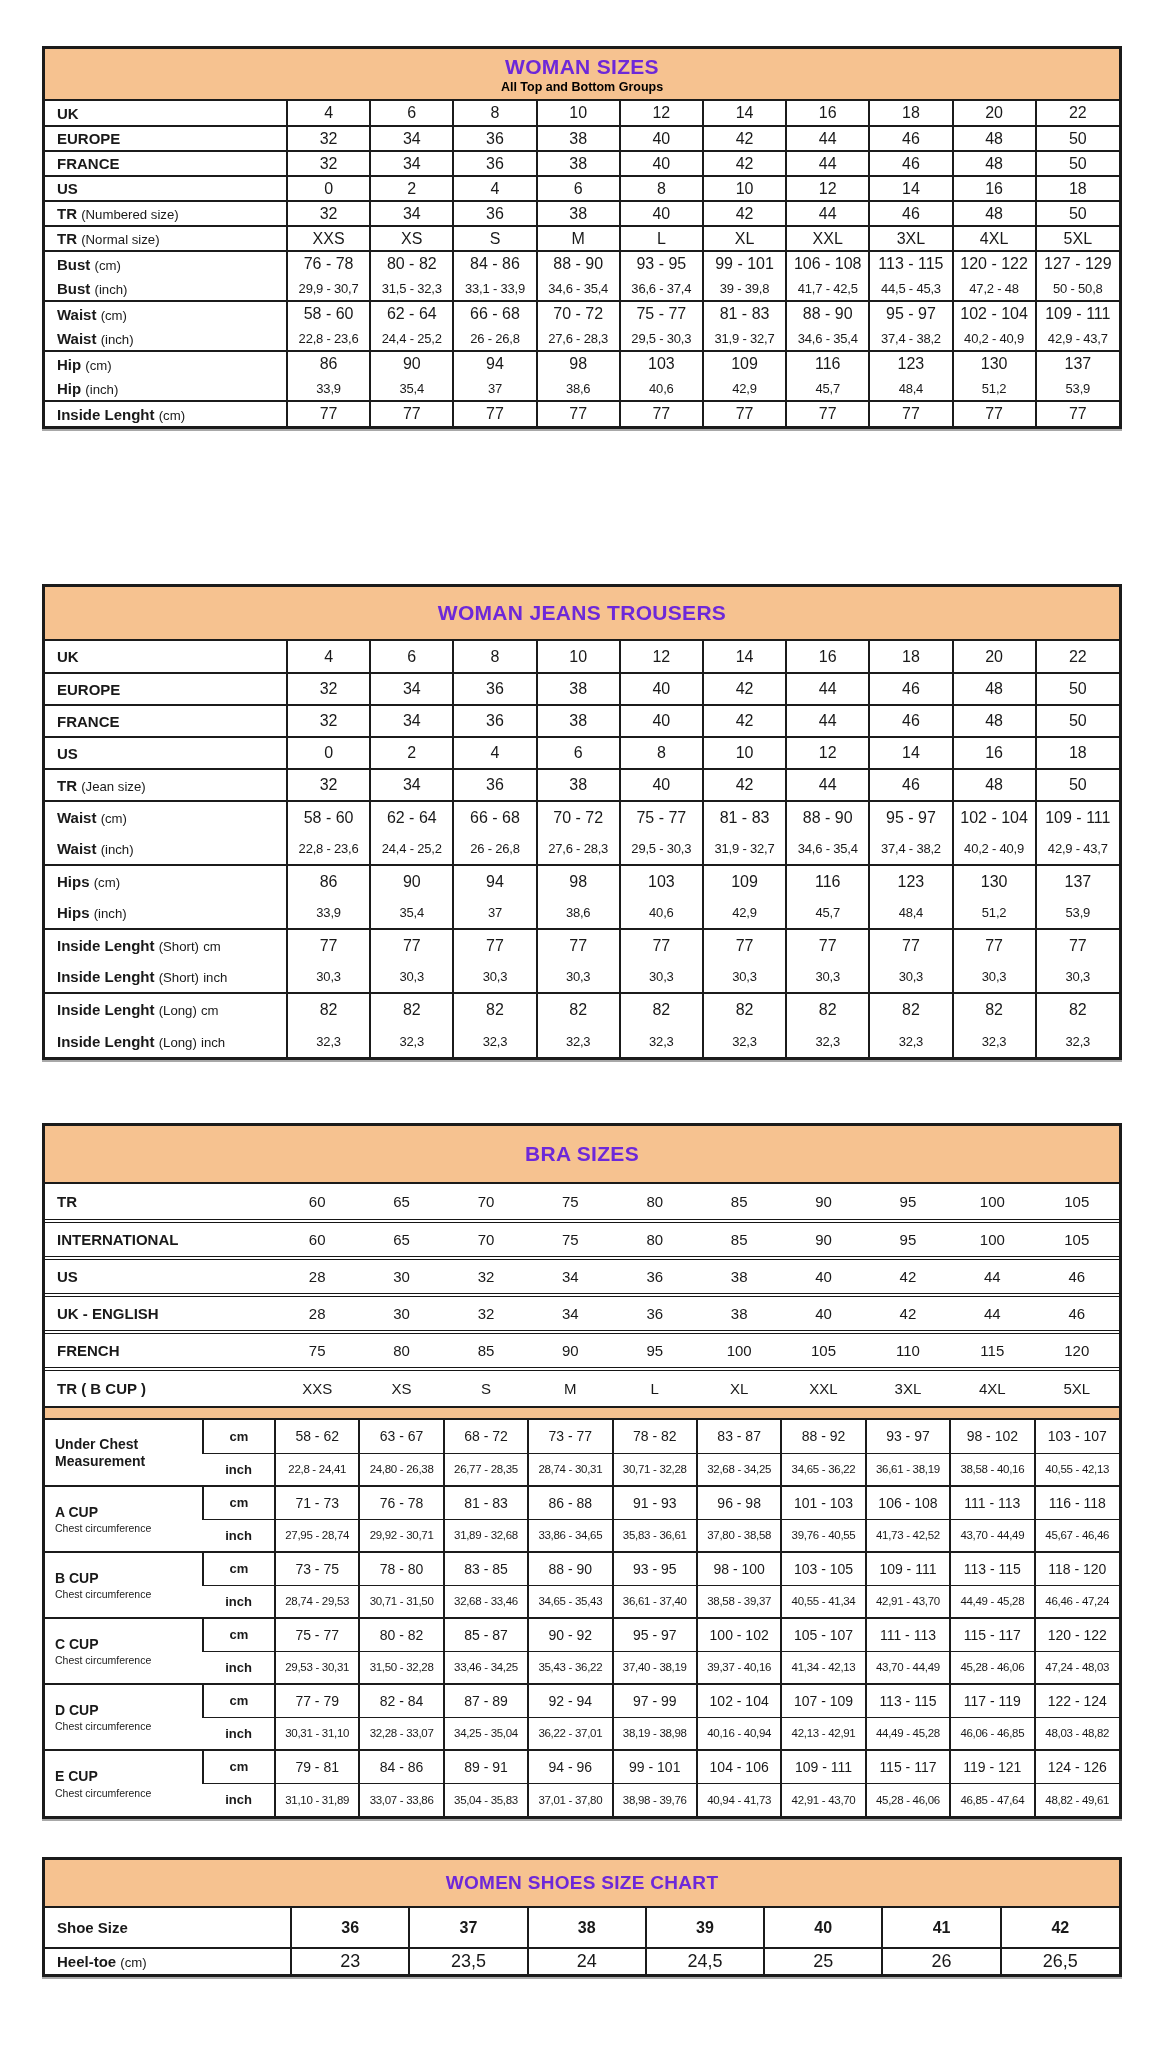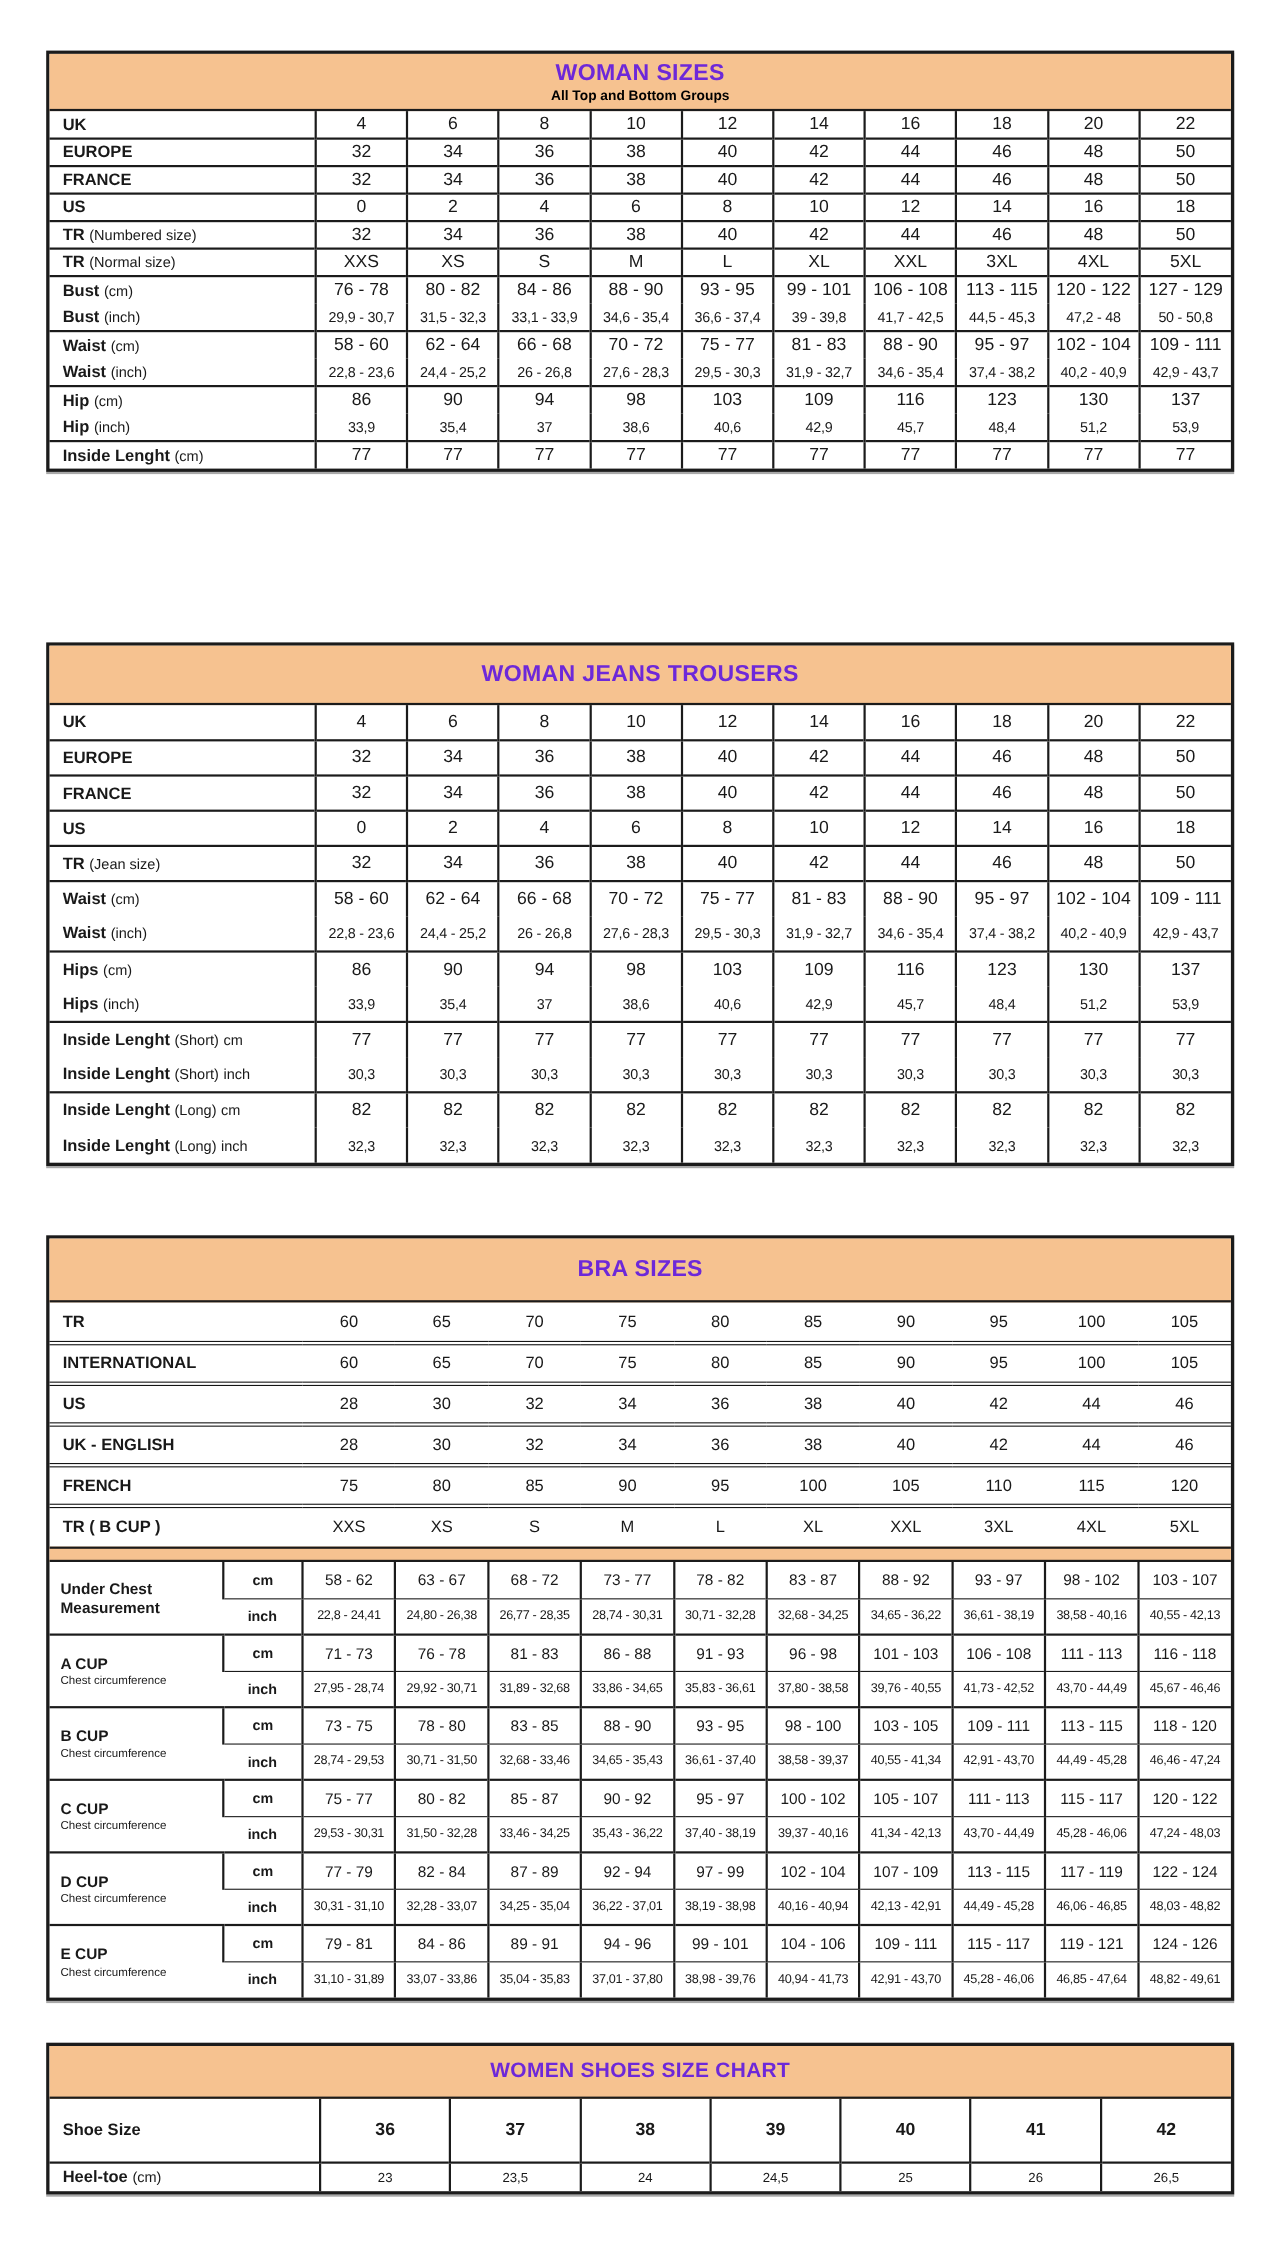--- a/index.html
+++ b/index.html
@@ -56,21 +56,21 @@
   
   tr.gs td { border-top: 2.4px solid #1b1b1b; }
   #t-bra table.flat tr.gs td { border-top: 4px double #151515; }
   #t-bra table.gridp tr.cont td { border-top: 1.6px solid #1b1b1b; }
 
   
   #t-woman-sizes tr { height: 25px; }
   #t-jeans tr { height: 32px; }
   #t-bra table.flat tr { height: 37px; }
   #t-bra table.gridp tr { height: 33px; }
-  #t-shoes tr:first-child { height: 58px; }
+  #t-shoes tr:first-child { height: 40px; }
   #t-shoes tr:last-child { height: 26px; }
 
   
   td.lbl {
     text-align: left;
     padding-left: 12px;
     font-weight: 700;
     font-size: 15px;
     white-space: normal;
   }
@@ -78,21 +78,21 @@
   #t-bra table.gridp td.lbl { font-size: 14px; line-height: 1.15; padding-left: 10px; }
   .lsub { display: block; font-size: 10.5px; font-weight: 400; margin-top: 2px; }
   td.unit { font-weight: 700; font-size: 13px; }
 
   
   #t-woman-sizes td.val, #t-jeans td.val { font-size: 16px; }
   #t-woman-sizes td.val.inch, #t-jeans td.val.inch { font-size: 13px; letter-spacing: -0.2px; }
   #t-bra table.flat td.val { font-size: 15px; }
   #t-bra table.gridp td.val { font-size: 14px; }
   #t-bra table.gridp td.val.inch { font-size: 11.5px; letter-spacing: -0.3px; }
-  #t-shoes td.val { font-size: 12px; }
+  #t-shoes td.val { font-size: 18px; }
   #t-shoes tr:first-child td.val { font-size: 16px; font-weight: 700; }
 
   .bra-divider {
     height: 10px;
     background: #F6C290;
     border-top: 2.5px solid #1b1b1b;
     border-bottom: 2.5px solid #1b1b1b;
   }
 
   #t-jeans { margin-top: 155px; }

